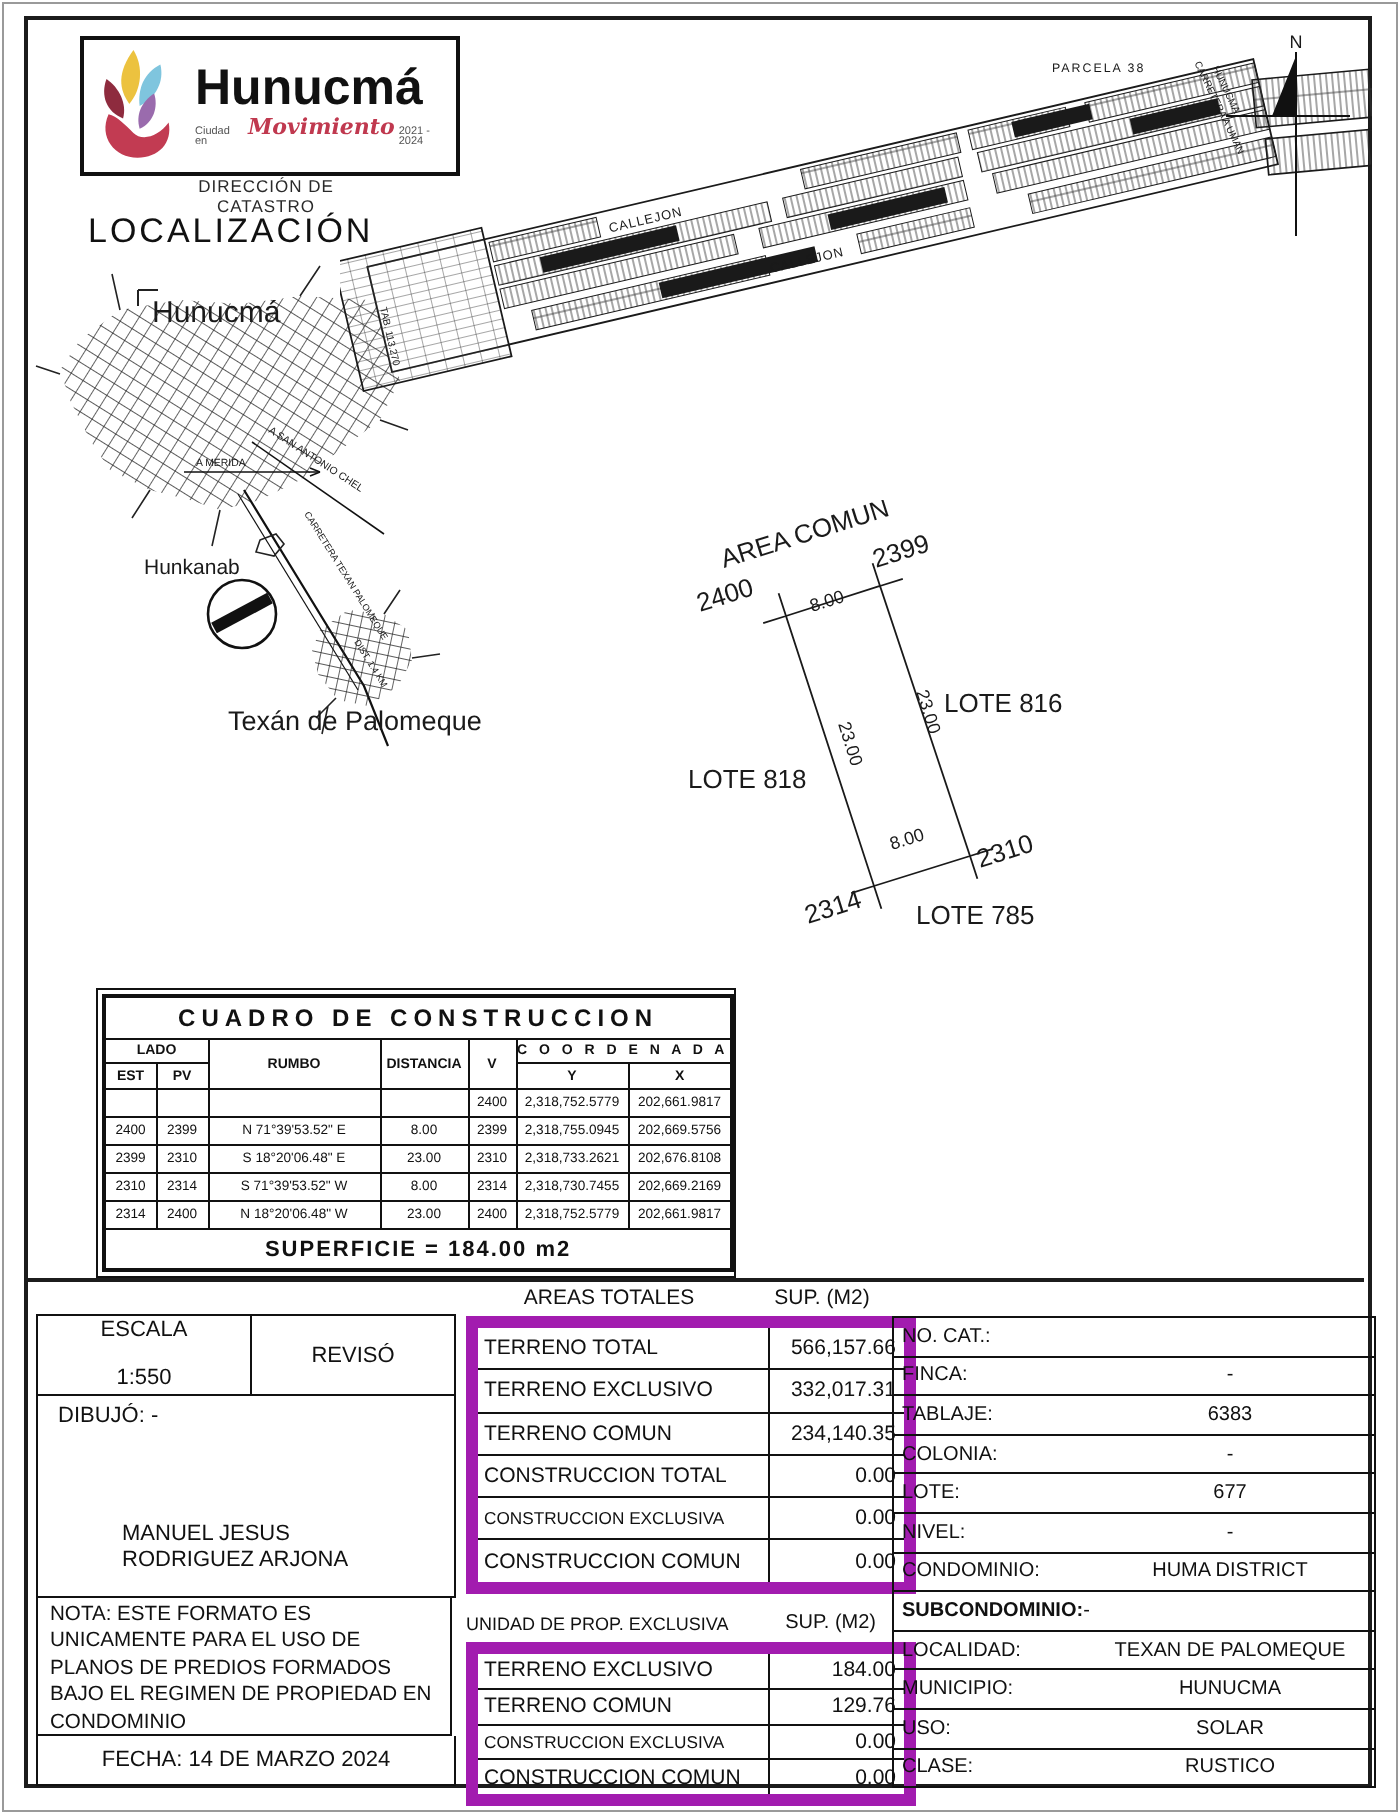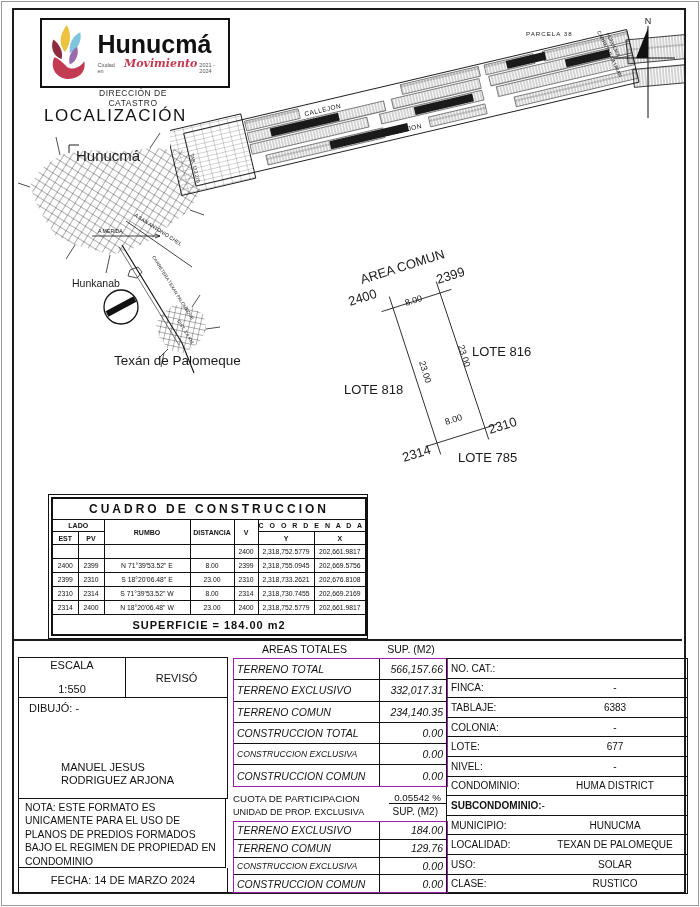--- a/index.html
+++ b/index.html
@@ -23,21 +23,21 @@
   .cuadro .hh{font-size:7px;height:11px;font-weight:bold;}
   .cuadro .hh2{font-size:7px;height:12px;font-weight:bold;}
   .cuadro .coord{letter-spacing:2px;}
   .cuadro .d{font-size:6.8px;height:13px;}
   .cuadro .sup{font-size:11px;font-weight:bold;letter-spacing:1px;height:19px;}
   
   .hline{position:absolute;left:12px;top:639px;width:670px;border-top:2px solid #1c1c1c;}
   .areas-head{position:absolute;left:233px;top:643px;width:213px;display:flex;font-size:10.5px;}
   .areas-head .t1{width:143px;text-align:center;}
   .areas-head .t2{width:70px;text-align:center;}
-  .mid-table{position:absolute;left:233px;width:213px;border:1px solid #a21caf;font-style:italic;}
+  .mid-table{position:absolute;left:233px;width:213px;border:6px solid #a21caf;}
   .mrow{display:flex;border-bottom:1px solid #111;align-items:center;}
   .mrow:last-child{border-bottom:none;}
   .mrow .lbl{width:142px;border-right:1px solid #111;align-self:stretch;display:flex;align-items:center;padding-left:3px;font-size:10.5px;white-space:nowrap;overflow:hidden;}
   .mrow .lbl.sm{font-size:8.6px;}
   .mrow .val{flex:1;text-align:right;padding-right:4px;font-size:10.5px;}
   .cuota{position:absolute;left:233px;top:787px;width:213px;display:flex;justify-content:space-between;align-items:flex-end;font-size:9.8px;height:17px;}
   .cuota .cv{border-bottom:1px solid #111;padding:0 5px;}
   .unidad{position:absolute;left:233px;top:806px;width:213px;display:flex;justify-content:space-between;font-size:9px;align-items:center;}
   .unidad .us{font-size:10px;padding-right:8px;}
   
@@ -329,24 +329,20 @@
     </div>
     <div class="mrow" style="height:20.3px;">
       <div class="lbl sm">CONSTRUCCION EXCLUSIVA</div>
       <div class="val">0.00</div>
     </div>
     <div class="mrow" style="height:20.3px;">
       <div class="lbl">CONSTRUCCION COMUN</div>
       <div class="val">0.00</div>
     </div>
   </div>
-  <div class="cuota">
-    <span>CUOTA DE PARTICIPACION</span>
-    <span class="cv">0.05542 %</span>
-  </div>
   <div class="unidad">
     <span>UNIDAD DE PROP. EXCLUSIVA</span>
     <span class="us">SUP. (M2)</span>
   </div>
   <div class="mid-table" style="top:821px;">
     <div class="mrow" style="height:16.8px;">
       <div class="lbl">TERRENO EXCLUSIVO</div>
       <div class="val">184.00</div>
     </div>
     <div class="mrow" style="height:16.8px;">
@@ -390,28 +386,28 @@
     </div>
     <div class="prow">
       <span class="pl">CONDOMINIO:</span>
       <span class="pv">HUMA DISTRICT</span>
     </div>
     <div class="prow tight">
       <span class="pl" style="width:auto;font-weight:bold;">SUBCONDOMINIO:</span>
       <span class="pv">-</span>
     </div>
     <div class="prow">
+      <span class="pl">LOCALIDAD:</span>
+      <span class="pv">TEXAN DE PALOMEQUE</span>
+    </div>
+    <div class="prow">
       <span class="pl">MUNICIPIO:</span>
       <span class="pv">HUNUCMA</span>
     </div>
     <div class="prow">
-      <span class="pl">LOCALIDAD:</span>
-      <span class="pv">TEXAN DE PALOMEQUE</span>
-    </div>
-    <div class="prow">
       <span class="pl">USO:</span>
       <span class="pv">SOLAR</span>
     </div>
     <div class="prow">
       <span class="pl">CLASE:</span>
       <span class="pv">RUSTICO</span>
     </div>
   </div>
 </div>
 

